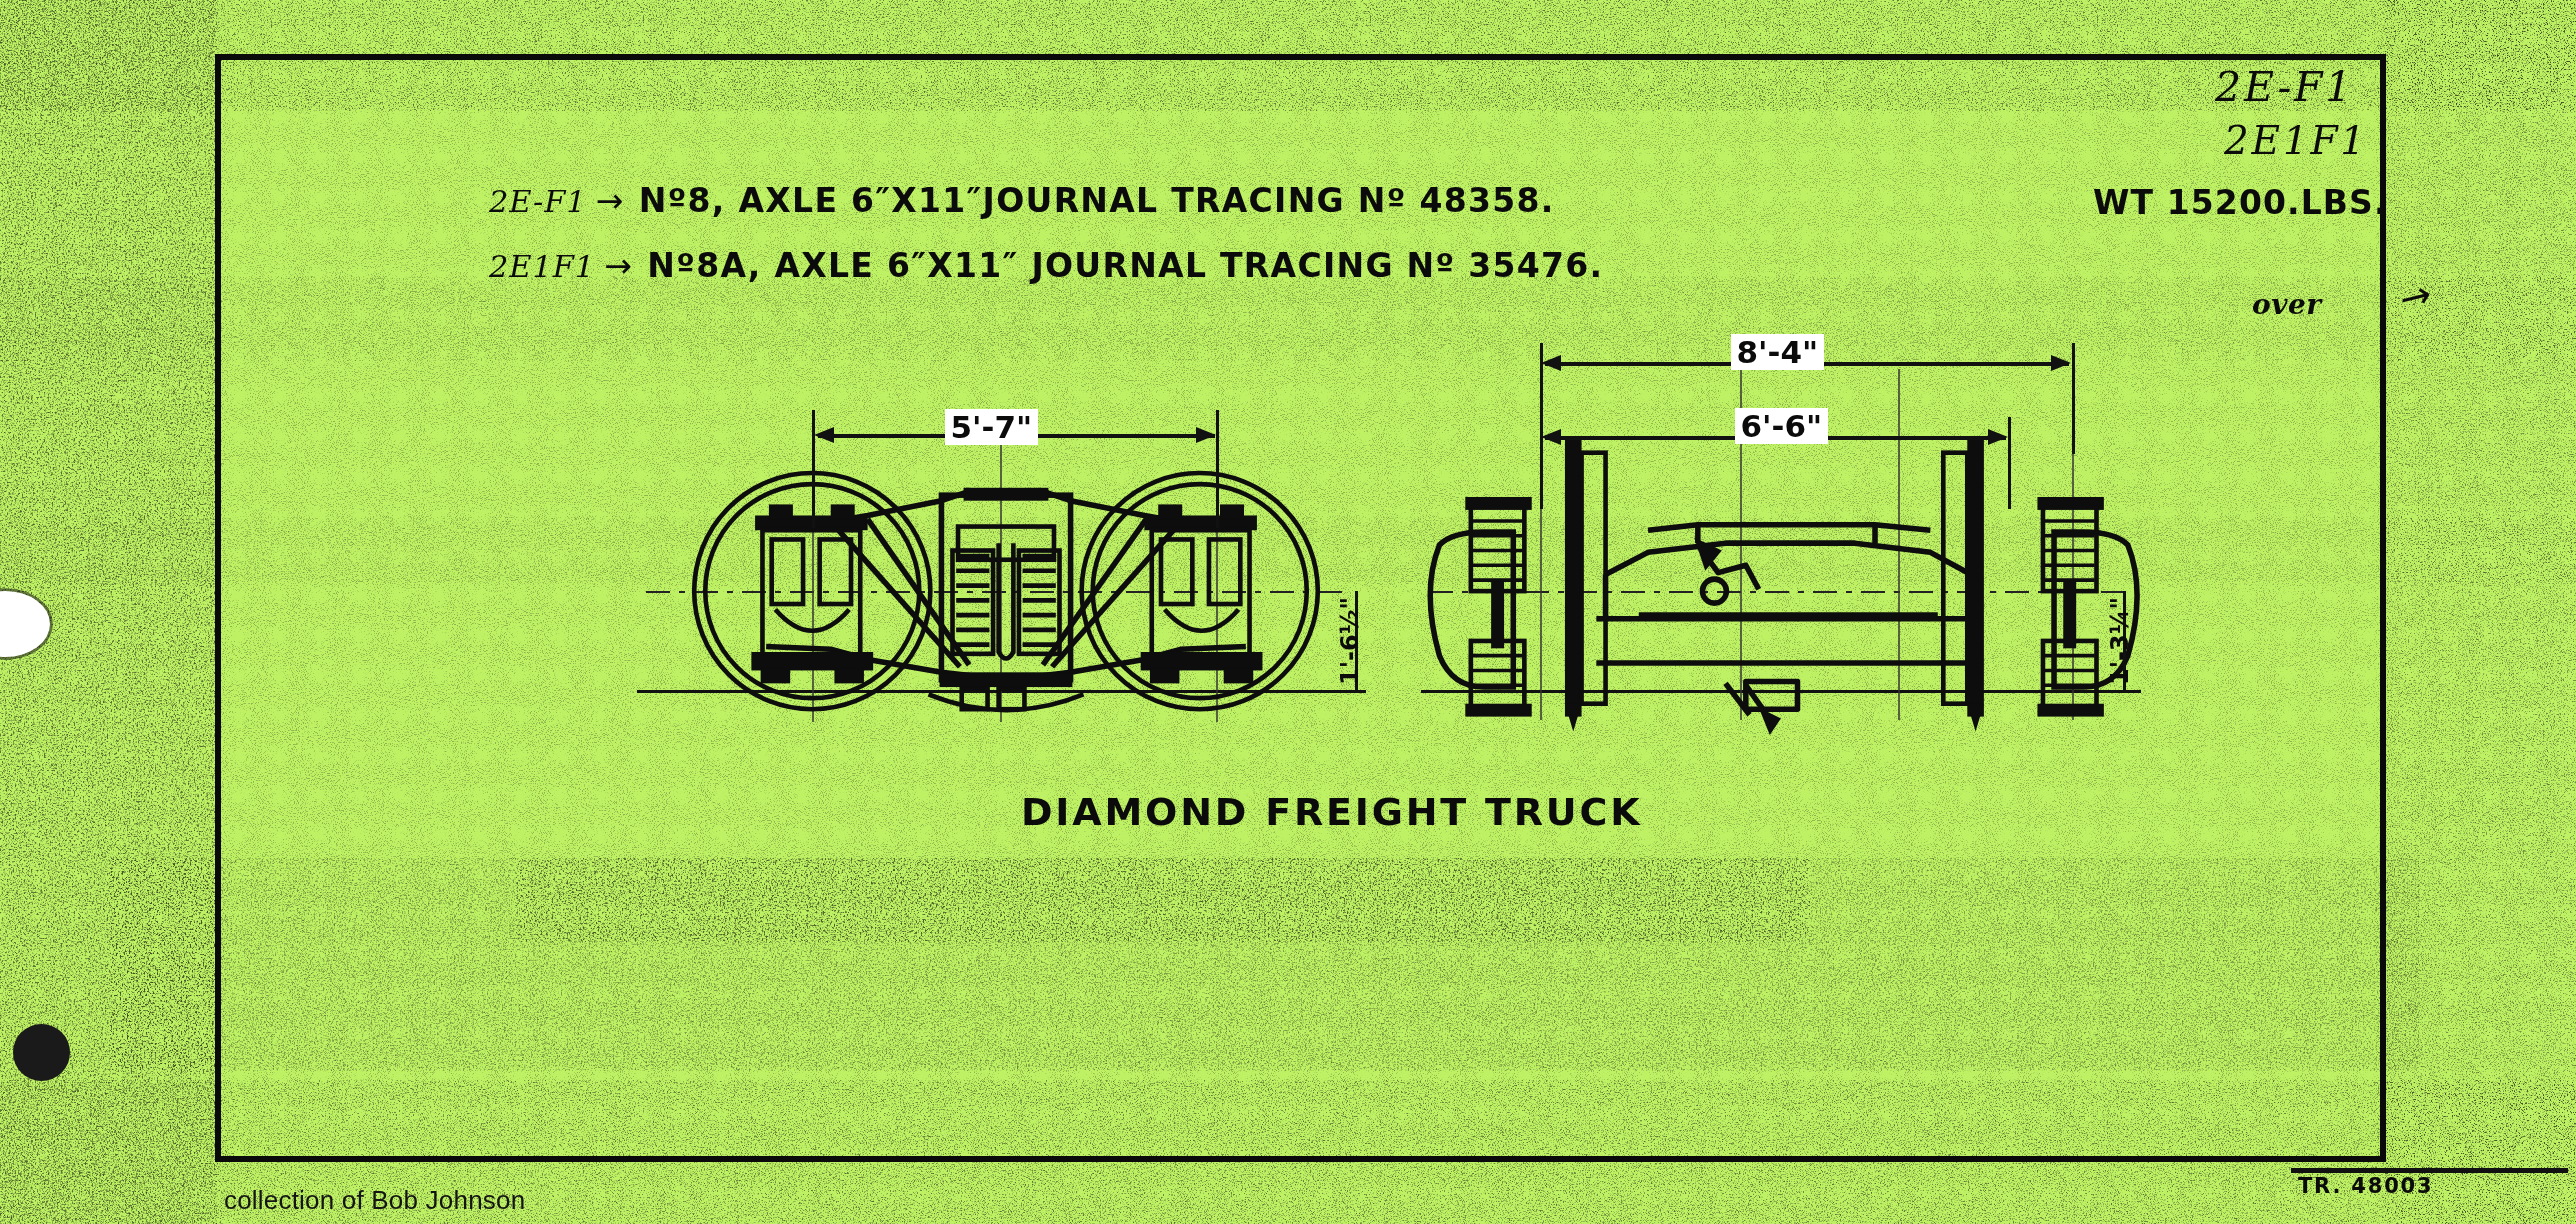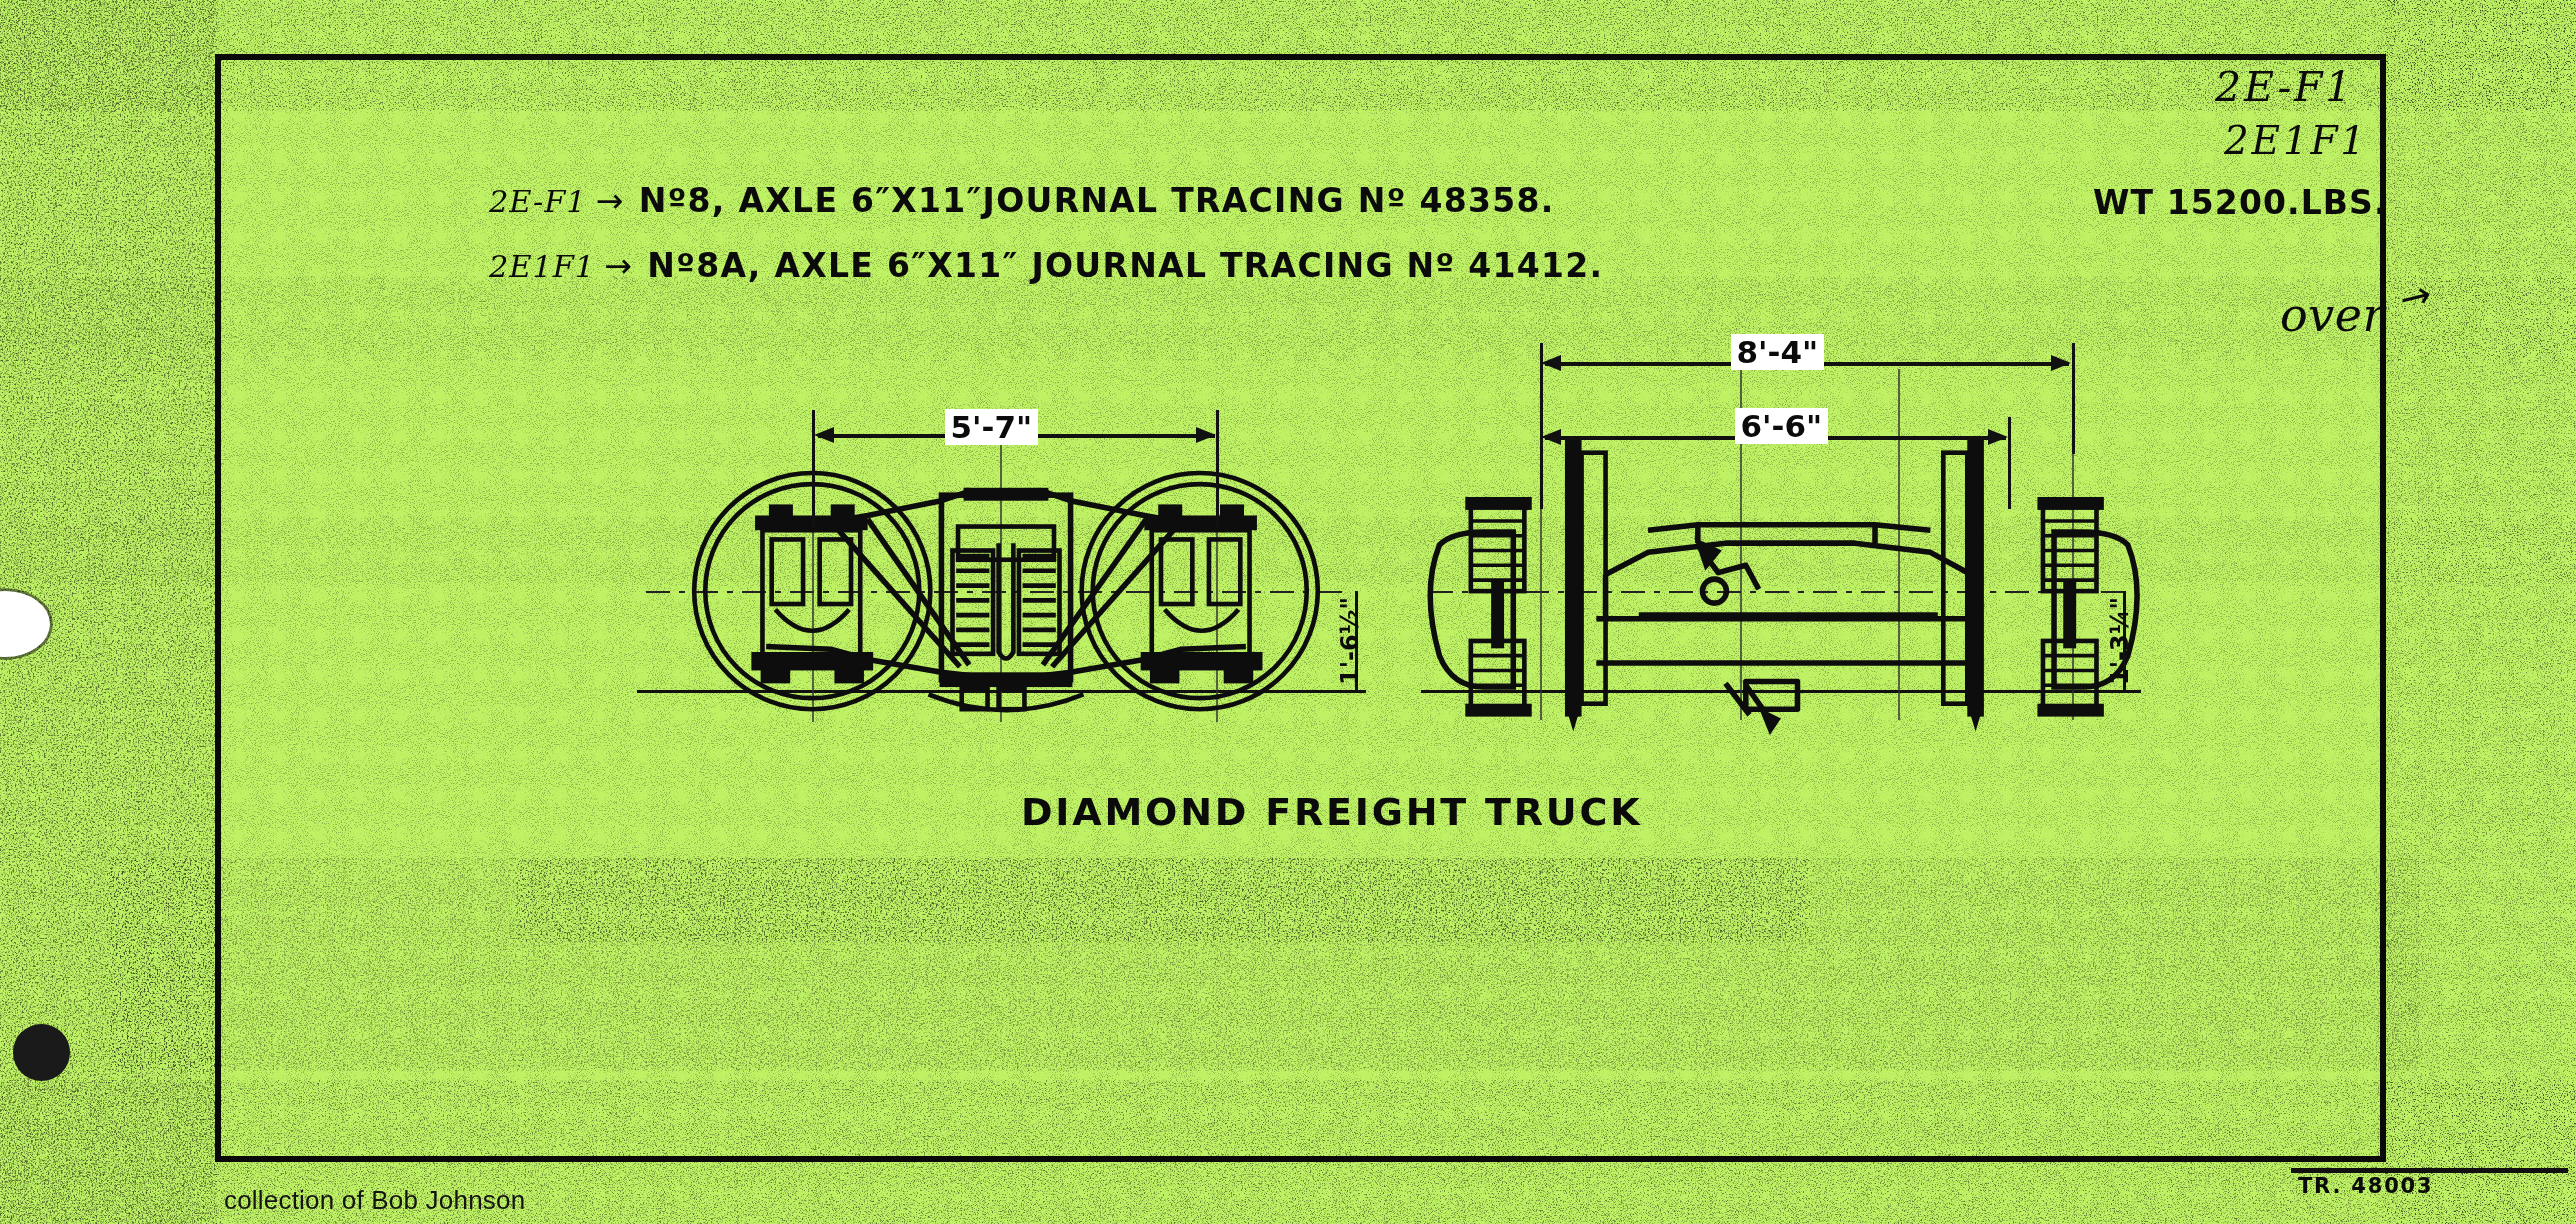--- a/index.html
+++ b/index.html
@@ -43,21 +43,21 @@
   #spec-line-1{left:489px;top:181px;font-size:33px;}
   #spec-line-2{left:489px;top:246px;font-size:33px;}
   .row-tag{display:inline-block;font-style:italic;font-weight:400;font-family:"DejaVu Serif",serif;font-size:30.5px;letter-spacing:0.9px;}
   .arrow-glyph{display:inline-block;padding:0 14.8px 0 9.2px;font-weight:400;}
   .spec-body{display:inline-block;letter-spacing:1.3px;}
 
   #weight-note{left:2093px;top:183px;font-size:33px;letter-spacing:1.1px;}
 
   #corner-code-1{left:2215px;top:63px;font-size:41px;font-family:"DejaVu Serif",serif;font-weight:400;font-style:italic;letter-spacing:2.8px;}
   #corner-code-2{left:2224px;top:118px;font-size:39px;font-family:"DejaVu Serif",serif;font-weight:400;font-style:italic;letter-spacing:2.8px;}
-  #over-note{left:2252px;top:288px;font-size:46px;font-family:"DejaVu Serif",serif;font-weight:400;font-style:italic;margin-left:28px;}
+  #over-note{left:2252px;top:288px;font-size:28px;font-family:"DejaVu Serif",serif;font-weight:700;font-style:italic;}
   #over-arrow{left:2400px;top:275px;font-size:37px;font-weight:400;transform:rotate(-14deg);}
 
   #title-line-1{left:1021px;top:790px;font-size:38px;letter-spacing:2.8px;}
   #title-line-2{left:975px;top:842px;font-size:38px;letter-spacing:2.8px;}
 
   #drawing-number{left:2298px;top:1174px;font-size:21px;letter-spacing:1.8px;}
   #drawing-number-rule{position:absolute;left:2291px;top:1168px;width:277px;height:4.6px;background:#111;}
 
   
   #collection-credit{
@@ -153,21 +153,21 @@
   <div id="drawing-border"></div>
 
   <div class="ink" id="corner-code-1">2E-F1</div>
   <div class="ink" id="corner-code-2">2E1F1</div>
 
   <div class="ink" id="spec-line-1">
     <span class="row-tag">2E-F1</span><span class="arrow-glyph">→</span><span class="spec-body">Nº8, AXLE 6″X11″JOURNAL   TRACING Nº 48358.</span>
   </div>
 
   <div class="ink" id="spec-line-2">
-    <span class="row-tag">2E1F1</span><span class="arrow-glyph">→</span><span class="spec-body">Nº8A, AXLE 6″X11″ JOURNAL   TRACING Nº 41412.</span>
+    <span class="row-tag">2E1F1</span><span class="arrow-glyph">→</span><span class="spec-body">Nº8A, AXLE 6″X11″ JOURNAL   TRACING Nº 35476.</span>
   </div>
 
   <div class="ink" id="weight-note">WT 15200.LBS.</div>
 
   <div class="ink" id="over-note">over</div>
   <div class="ink" id="over-arrow">→</div>
 
   <div class="center-line" style="left:646px;top:591px;width:701px;"></div>
   <div class="rail-line" style="left:637px;top:690px;width:729px;"></div>
   <div class="v-construction" style="left:812px;top:417px;height:305px;"></div>

